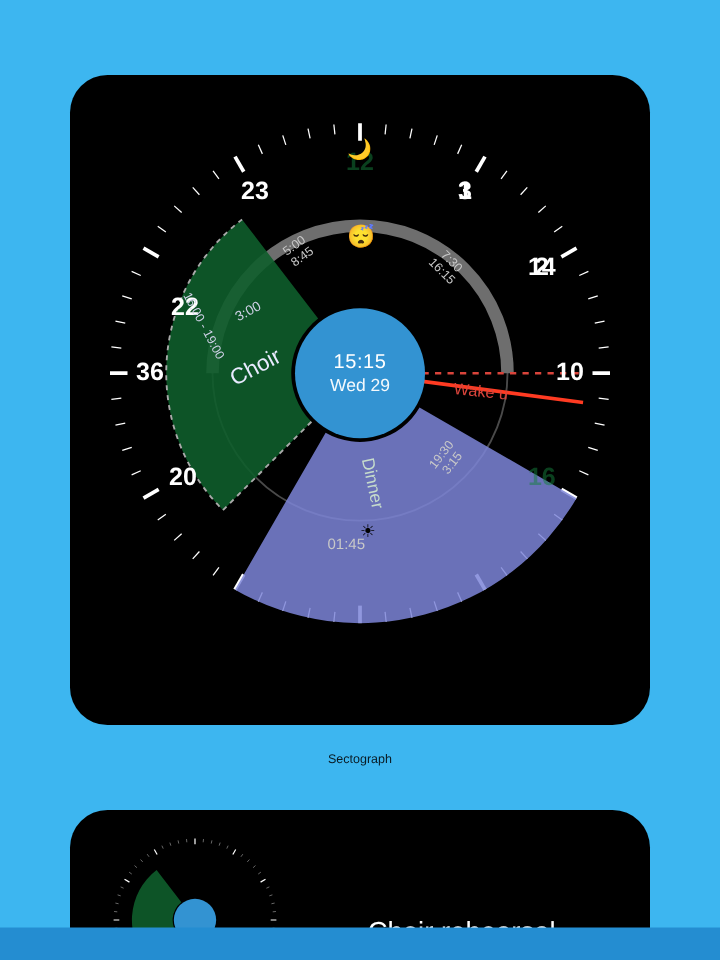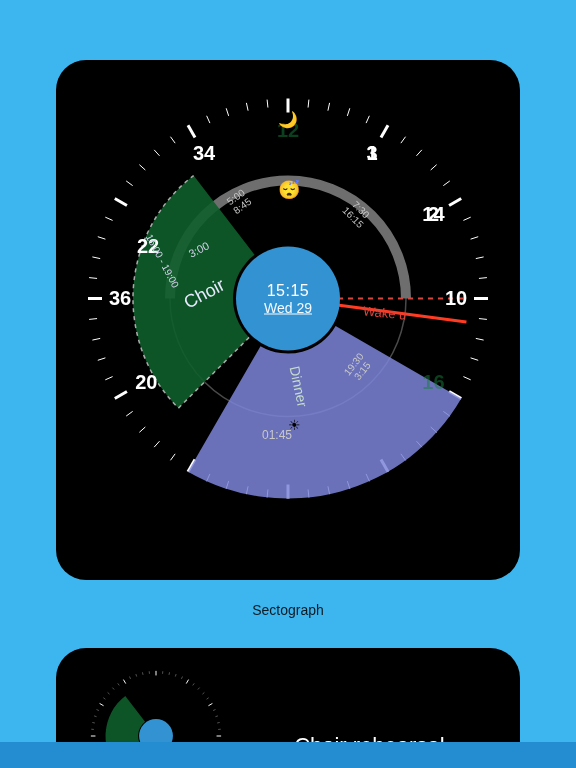--- a/index.html
+++ b/index.html
@@ -36,36 +36,36 @@
     width: 104px; height: 104px;
     margin-left: -52px; margin-top: -52px;
     border-radius: 50%;
     background: #3393d2;
     display: flex; flex-direction: column;
     align-items: center; justify-content: center;
     color: #fff;
     z-index: 10;
   }
   .center-time { font-size: 16px; font-weight: 400; letter-spacing: 0.5px; }
-  .center-date { font-size: 14px; font-weight: 400; opacity: 0.95; text-decoration: underline; }
+  .center-date { font-size: 14px; font-weight: 400; opacity: 0.95; }
   .seg-label {
     position: absolute;
     font-size: 14px;
     color: #fff;
     font-weight: 400;
     transform-origin: center center;
     pointer-events: none;
   }
   .widget-label {
     position: absolute;
     top: 602px;
     left: 0; right: 0;
     text-align: center;
     color: #000;
-    font-size: 14px;
+    font-size: 10px;
     font-weight: 400;
     opacity: 0.85;
   }
   .widget2 {
     position: absolute;
     left: 56px;
     top: 648px;
     width: 464px;
     height: 200px;
     background: #000;
@@ -193,21 +193,21 @@
 
       <line x1="215" y1="215" x2="395" y2="215" stroke="#d9443b" stroke-width="2" stroke-dasharray="5 5"></line>
 
       <path id="dashed-dinner" fill="none" stroke="#aaa" stroke-width="1.5" stroke-dasharray="4 4" d="M 176.10912703473988 253.89087296526012 L 105.39844891608514 324.60155108391484 L 105.39844891608514 324.60155108391484 A 155 155 0 0 1 120.64197850364826 92.03023225485859"></path>
     </svg>
 
     <div id="hour-layer">
         <div class="hour-num" style="left: 69.5077px; top: 299px; text-align: right;">20</div>
         <div class="hour-num" style="left: 47px; top: 215px;">36</div>
         <div class="hour-num" style="left: 75px; top: 131px; margin-top: 32px;">22</div>
-        <div class="hour-num" style="left: 131px; top: 69.5077px;">34</div>
+        <div class="hour-num" style="left: 131px; top: 69.5077px;">23</div>
         <div class="hour-num" style="left: 299px; top: 69.5077px;">1</div>
         <div class="hour-num" style="left: 360.492px; top: 131px;">2</div>
         <div class="hour-num" style="left: 383px; top: 215px;">10</div>
         <div class="hour-num" style="left: 360.492px; top: 131px;">14</div>
         <div class="hour-num" style="left: 299px; top: 69.5077px;">3</div>
         <div class="hour-num muted" style="left: 360.492px; top: 299px;">16</div>
         <div class="hour-num muted" style="left: 215px; top: 47px;">12</div>
       </div>
 
     <div class="seg-label" style="left:110px; top:200px; transform:rotate(-28deg); color:#e8eaff; font-size:18px;">Choir</div>

